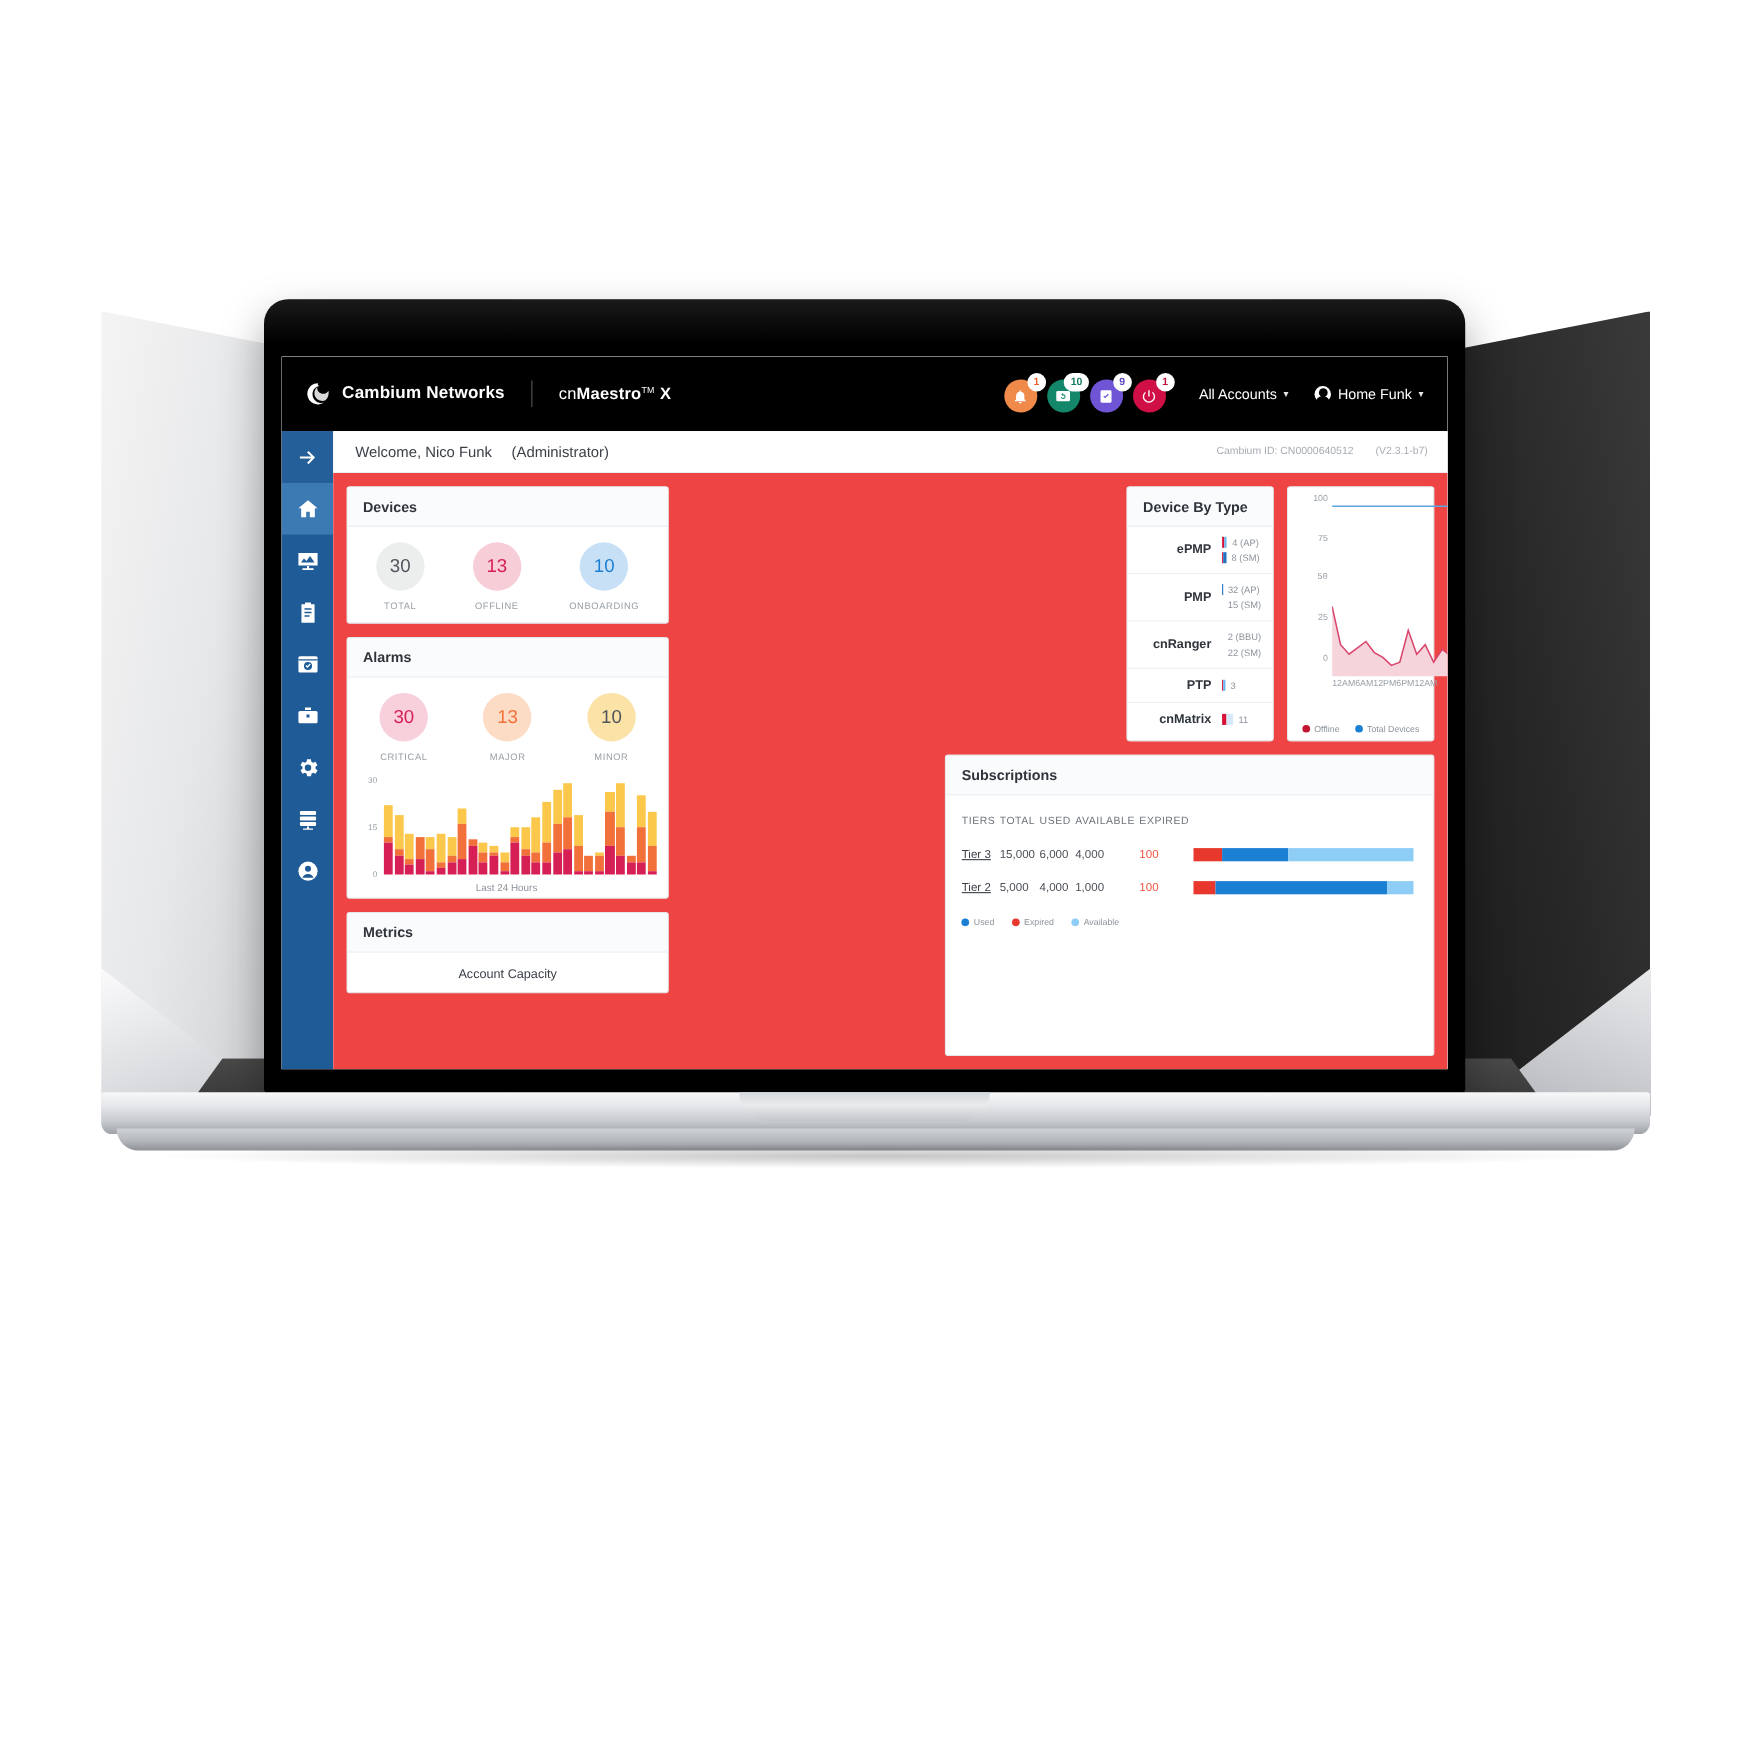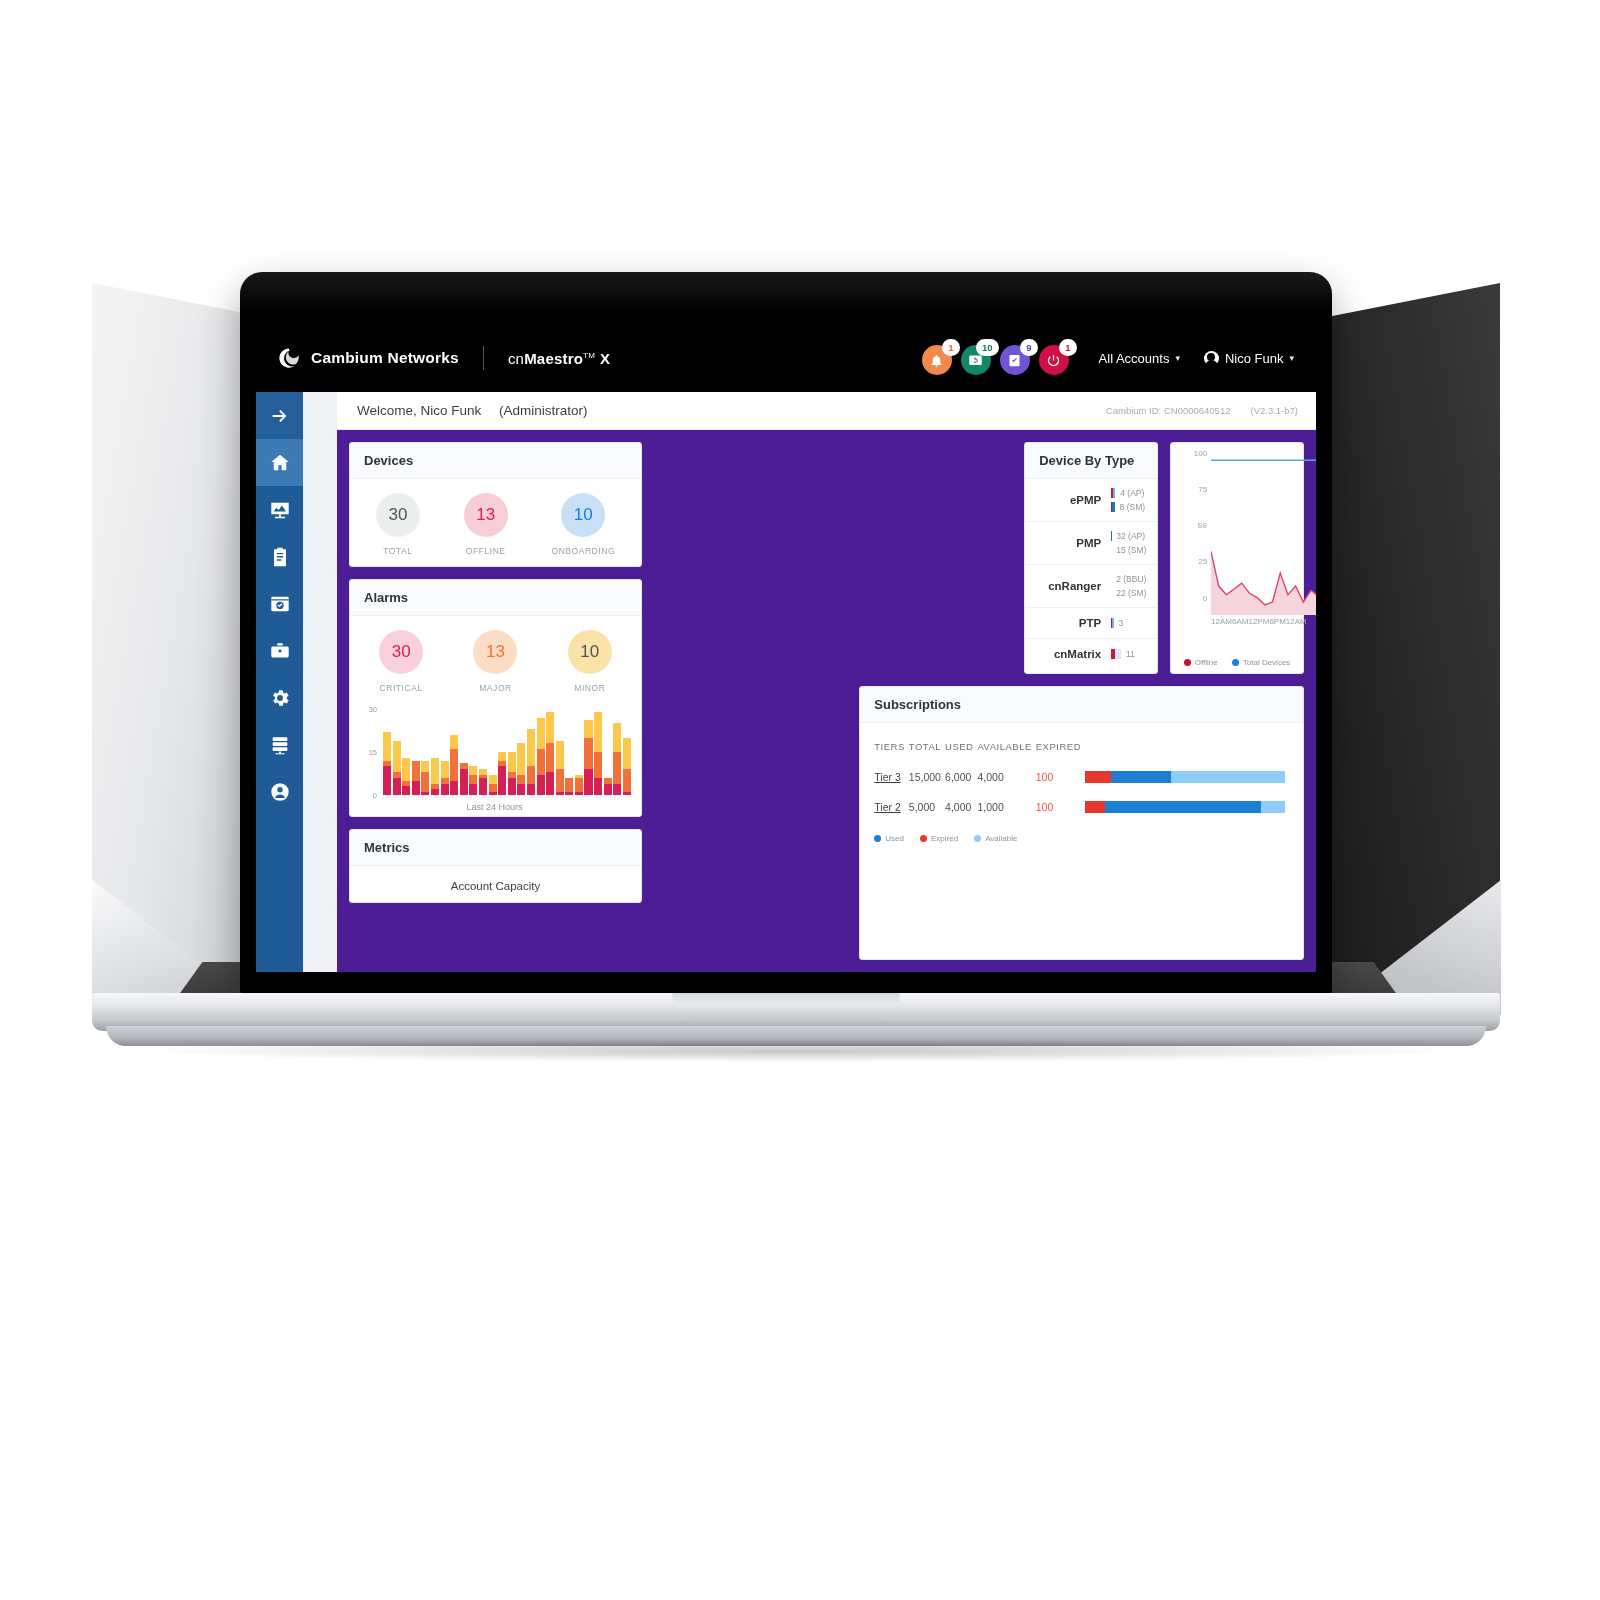--- a/index.html
+++ b/index.html
@@ -129,32 +129,32 @@
   }
   .side-item {
     width:47px; height:47px; display:flex;align-items:center;justify-content:center;
     color:#fff; cursor:pointer;
   }
   .side-item.top { background:#245f99; }
   .side-item.active { background:#3c7ab3; }
   .side-item svg { width:22px;height:22px;fill:#fff; }
 
   
-  .main { flex:1; display:flex; flex-direction:column; min-width:0; background:#eef0f3;padding-left:34px; }
+  .main { flex:1; display:flex; flex-direction:column; min-width:0; background:#eef0f3; }
   .welcome-bar {
     height:38px; background:#fff; display:flex;align-items:center;
     padding:0 18px 0 20px; flex:0 0 38px; border-bottom:1px solid #eaecef;
   }
   .welcome-text{font-size:13.5px;color:#3a3f47;}
   .welcome-text .admin{margin-left:14px;}
   .welcome-right{margin-left:auto;display:flex;align-items:center;gap:20px;font-size:9.5px;color:#a7acb3;}
 
   .content {
     flex:1; padding:12px; display:flex; gap:17px; min-height:0; overflow:hidden;
-    background:#4c1d95;
+    background:#ef4444;
   }
   .col-left{ width:293px; flex:0 0 293px; display:flex;flex-direction:column;gap:12px;}
   .col-rest{ flex:1; display:flex; flex-direction:column; gap:12px; min-width:0;align-items:flex-end;}
   .row-top{ display:flex; gap:12px; flex:0 0 auto; }
 
   .card{ background:#fff; border:1px solid #e3e6ea; border-radius:3px; display:flex; flex-direction:column;}
   .card-head{
     padding:10px 14px; font-size:13px; font-weight:700; color:#2f343b;
     background:#fafbfc; border-bottom:1px solid #eceef1;
   }
@@ -295,21 +295,21 @@
                 </div>
 
               </div>
 
               <div class="acct-sel">
                 <span>All Accounts</span>
                 <span class="caret">▾</span>
               </div>
               <div class="user-sel">
                 <span class="user-av"></span>
-                <span>Nico Funk</span>
+                <span>Home Funk</span>
                 <span class="caret">▾</span>
               </div>
             </div>
           </div>
 
           <div class="body-row">
 
             <div class="sidebar">
               <div class="side-item top">
                 <svg viewBox="0 0 24 24">

